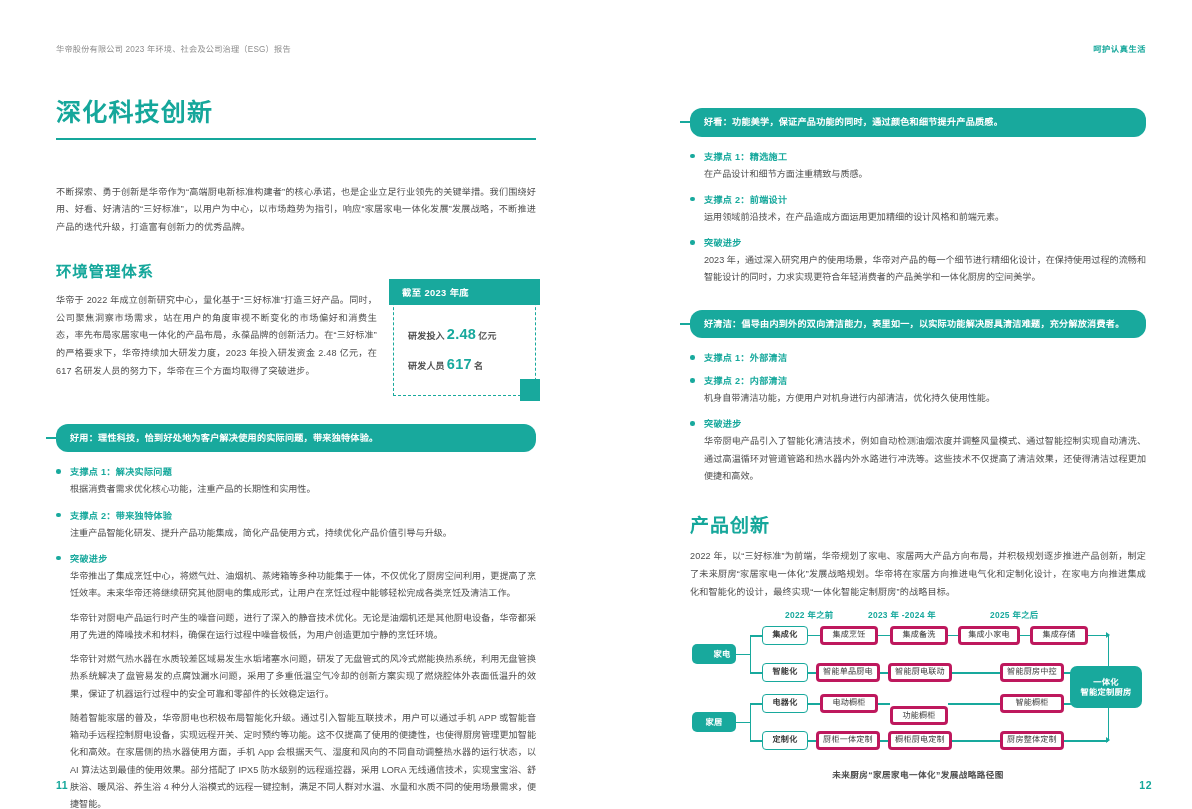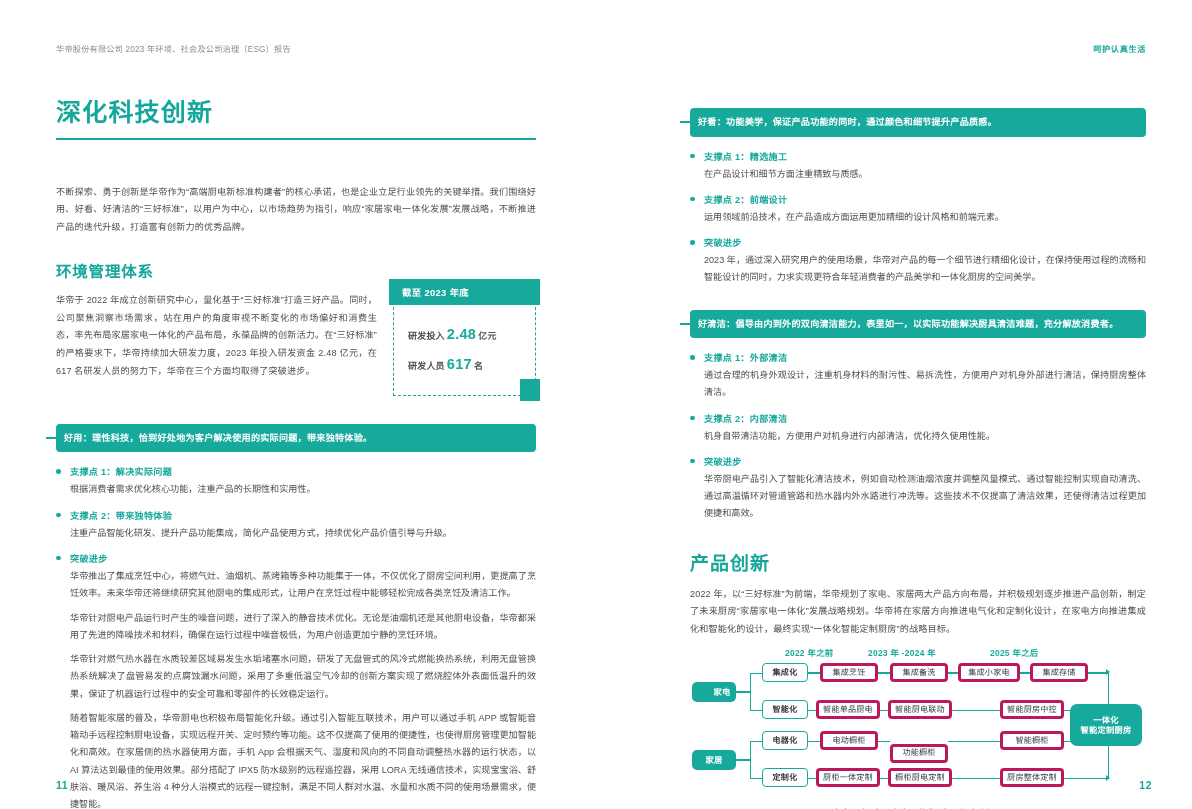--- a/index.html
+++ b/index.html
@@ -141,22 +141,22 @@
   .callout {
     position: relative;
     margin: 0 0 12px 0;
   }
   .callout-bar {
     background: #18a99d;
     color: #ffffff;
     font-size: 9.1px;
     font-weight: bold;
     letter-spacing: .25px;
-    padding: 7px 12px 7px 8px;
-    border-radius: 4px;
+    padding: 7px 12px 7px 14px;
+    border-radius: 12px;
     line-height: 1.6;
     box-sizing: border-box;
   }
   .callout-tab {
     position: absolute;
     left: -10px;
     top: 50%;
     transform: translateY(-50%);
     width: 12px;
     height: 2px;
@@ -386,21 +386,20 @@
     <div style="height:14px"></div>
 
     <div class="callout">
       <div class="callout-tab"></div>
       <div class="callout-bar">好清洁：倡导由内到外的双向清洁能力，表里如一，以实际功能解决厨具清洁难题，充分解放消费者。</div>
     </div>
 
     <div class="bullets">
       <div class="bullet-block">
         <div class="bullet-title">支撑点 1：外部清洁</div>
-        <p class="bullet-body">通过合理的机身外观设计，注重机身材料的耐污性、易拆洗性，方便用户对机身外部进行清洁，保持厨房整体清洁。</p>
       </div>
       <div class="bullet-block">
         <div class="bullet-title">支撑点 2：内部清洁</div>
         <p class="bullet-body">机身自带清洁功能，方便用户对机身进行内部清洁，优化持久使用性能。</p>
       </div>
       <div class="bullet-block">
         <div class="bullet-title">突破进步</div>
         <p class="bullet-body">华帝厨电产品引入了智能化清洁技术，例如自动检测油烟浓度并调整风量模式、通过智能控制实现自动清洗、通过高温循环对管道管路和热水器内外水路进行冲洗等。这些技术不仅提高了清洁效果，还使得清洁过程更加便捷和高效。</p>
       </div>
     </div>

